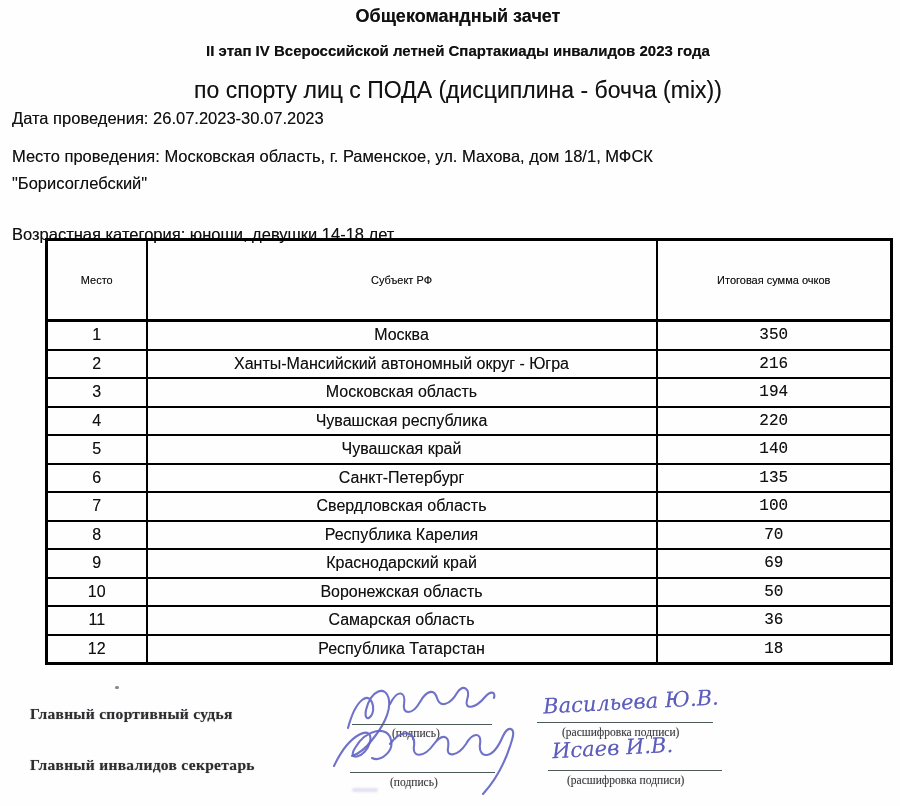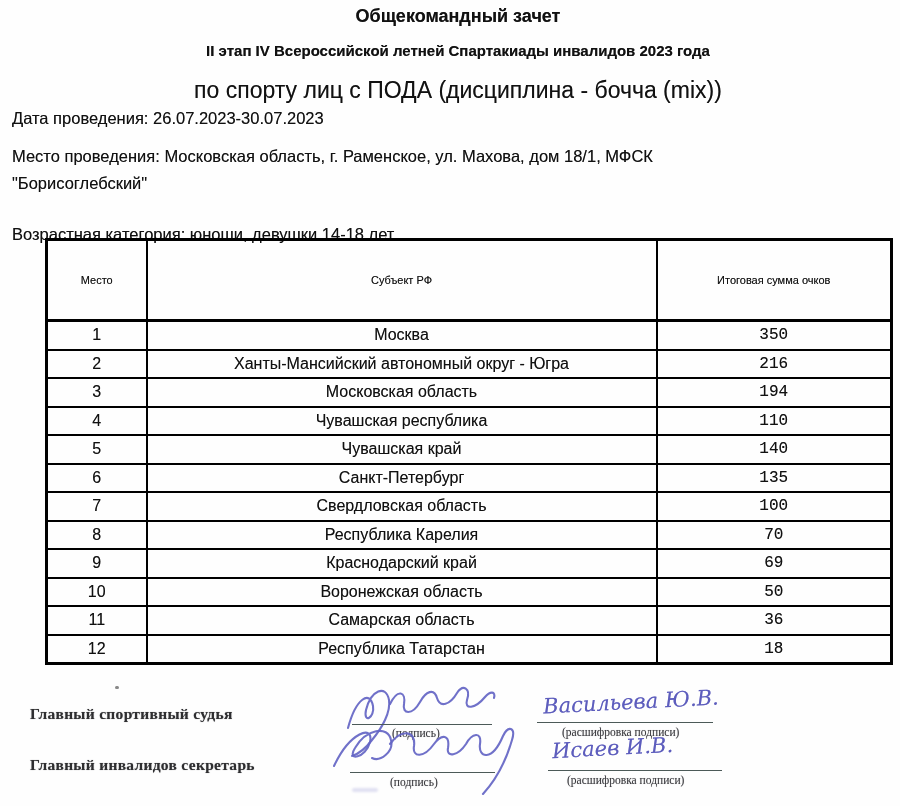--- a/index.html
+++ b/index.html
@@ -110,21 +110,21 @@
           <td class="points-cell">216</td>
         </tr>
       <tr>
           <td class="place-cell">3</td>
           <td class="region-cell">Московская область</td>
           <td class="points-cell">194</td>
         </tr>
       <tr>
           <td class="place-cell">4</td>
           <td class="region-cell">Чувашская республика</td>
-          <td class="points-cell">110</td>
+          <td class="points-cell">220</td>
         </tr>
       <tr>
           <td class="place-cell">5</td>
           <td class="region-cell">Чувашская край</td>
           <td class="points-cell">140</td>
         </tr>
       <tr>
           <td class="place-cell">6</td>
           <td class="region-cell">Санкт-Петербург</td>
           <td class="points-cell">135</td>

